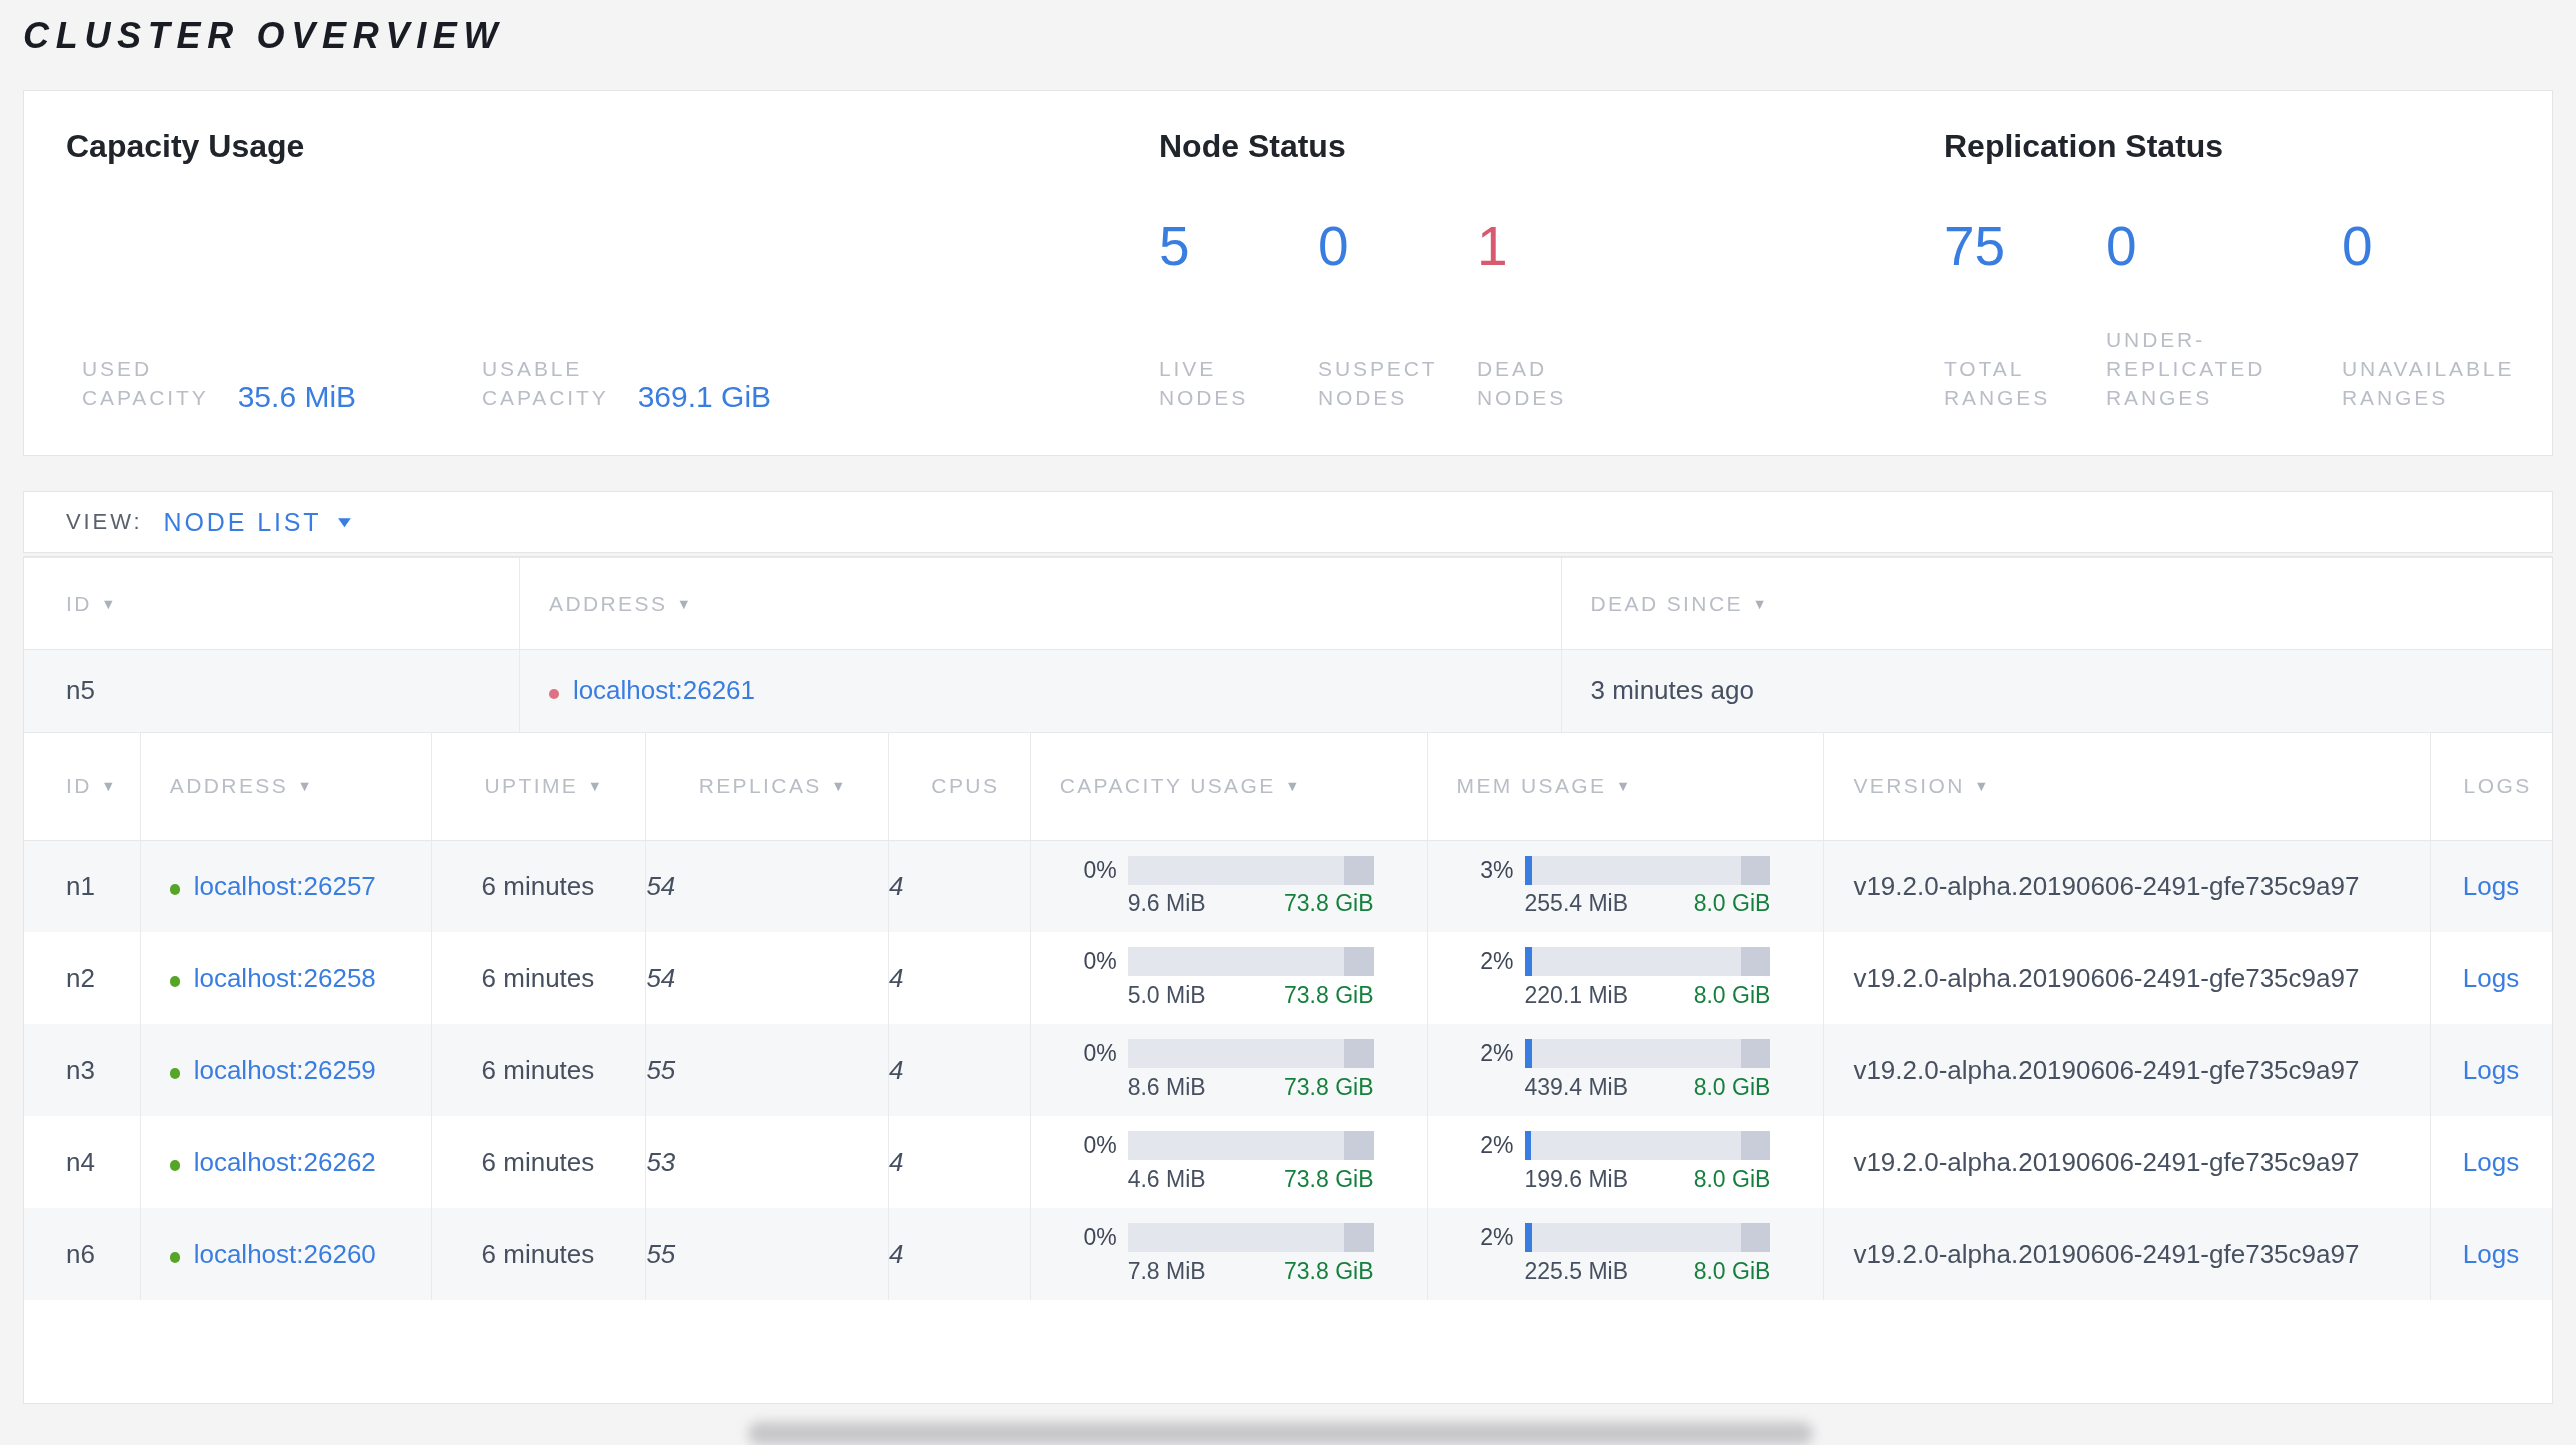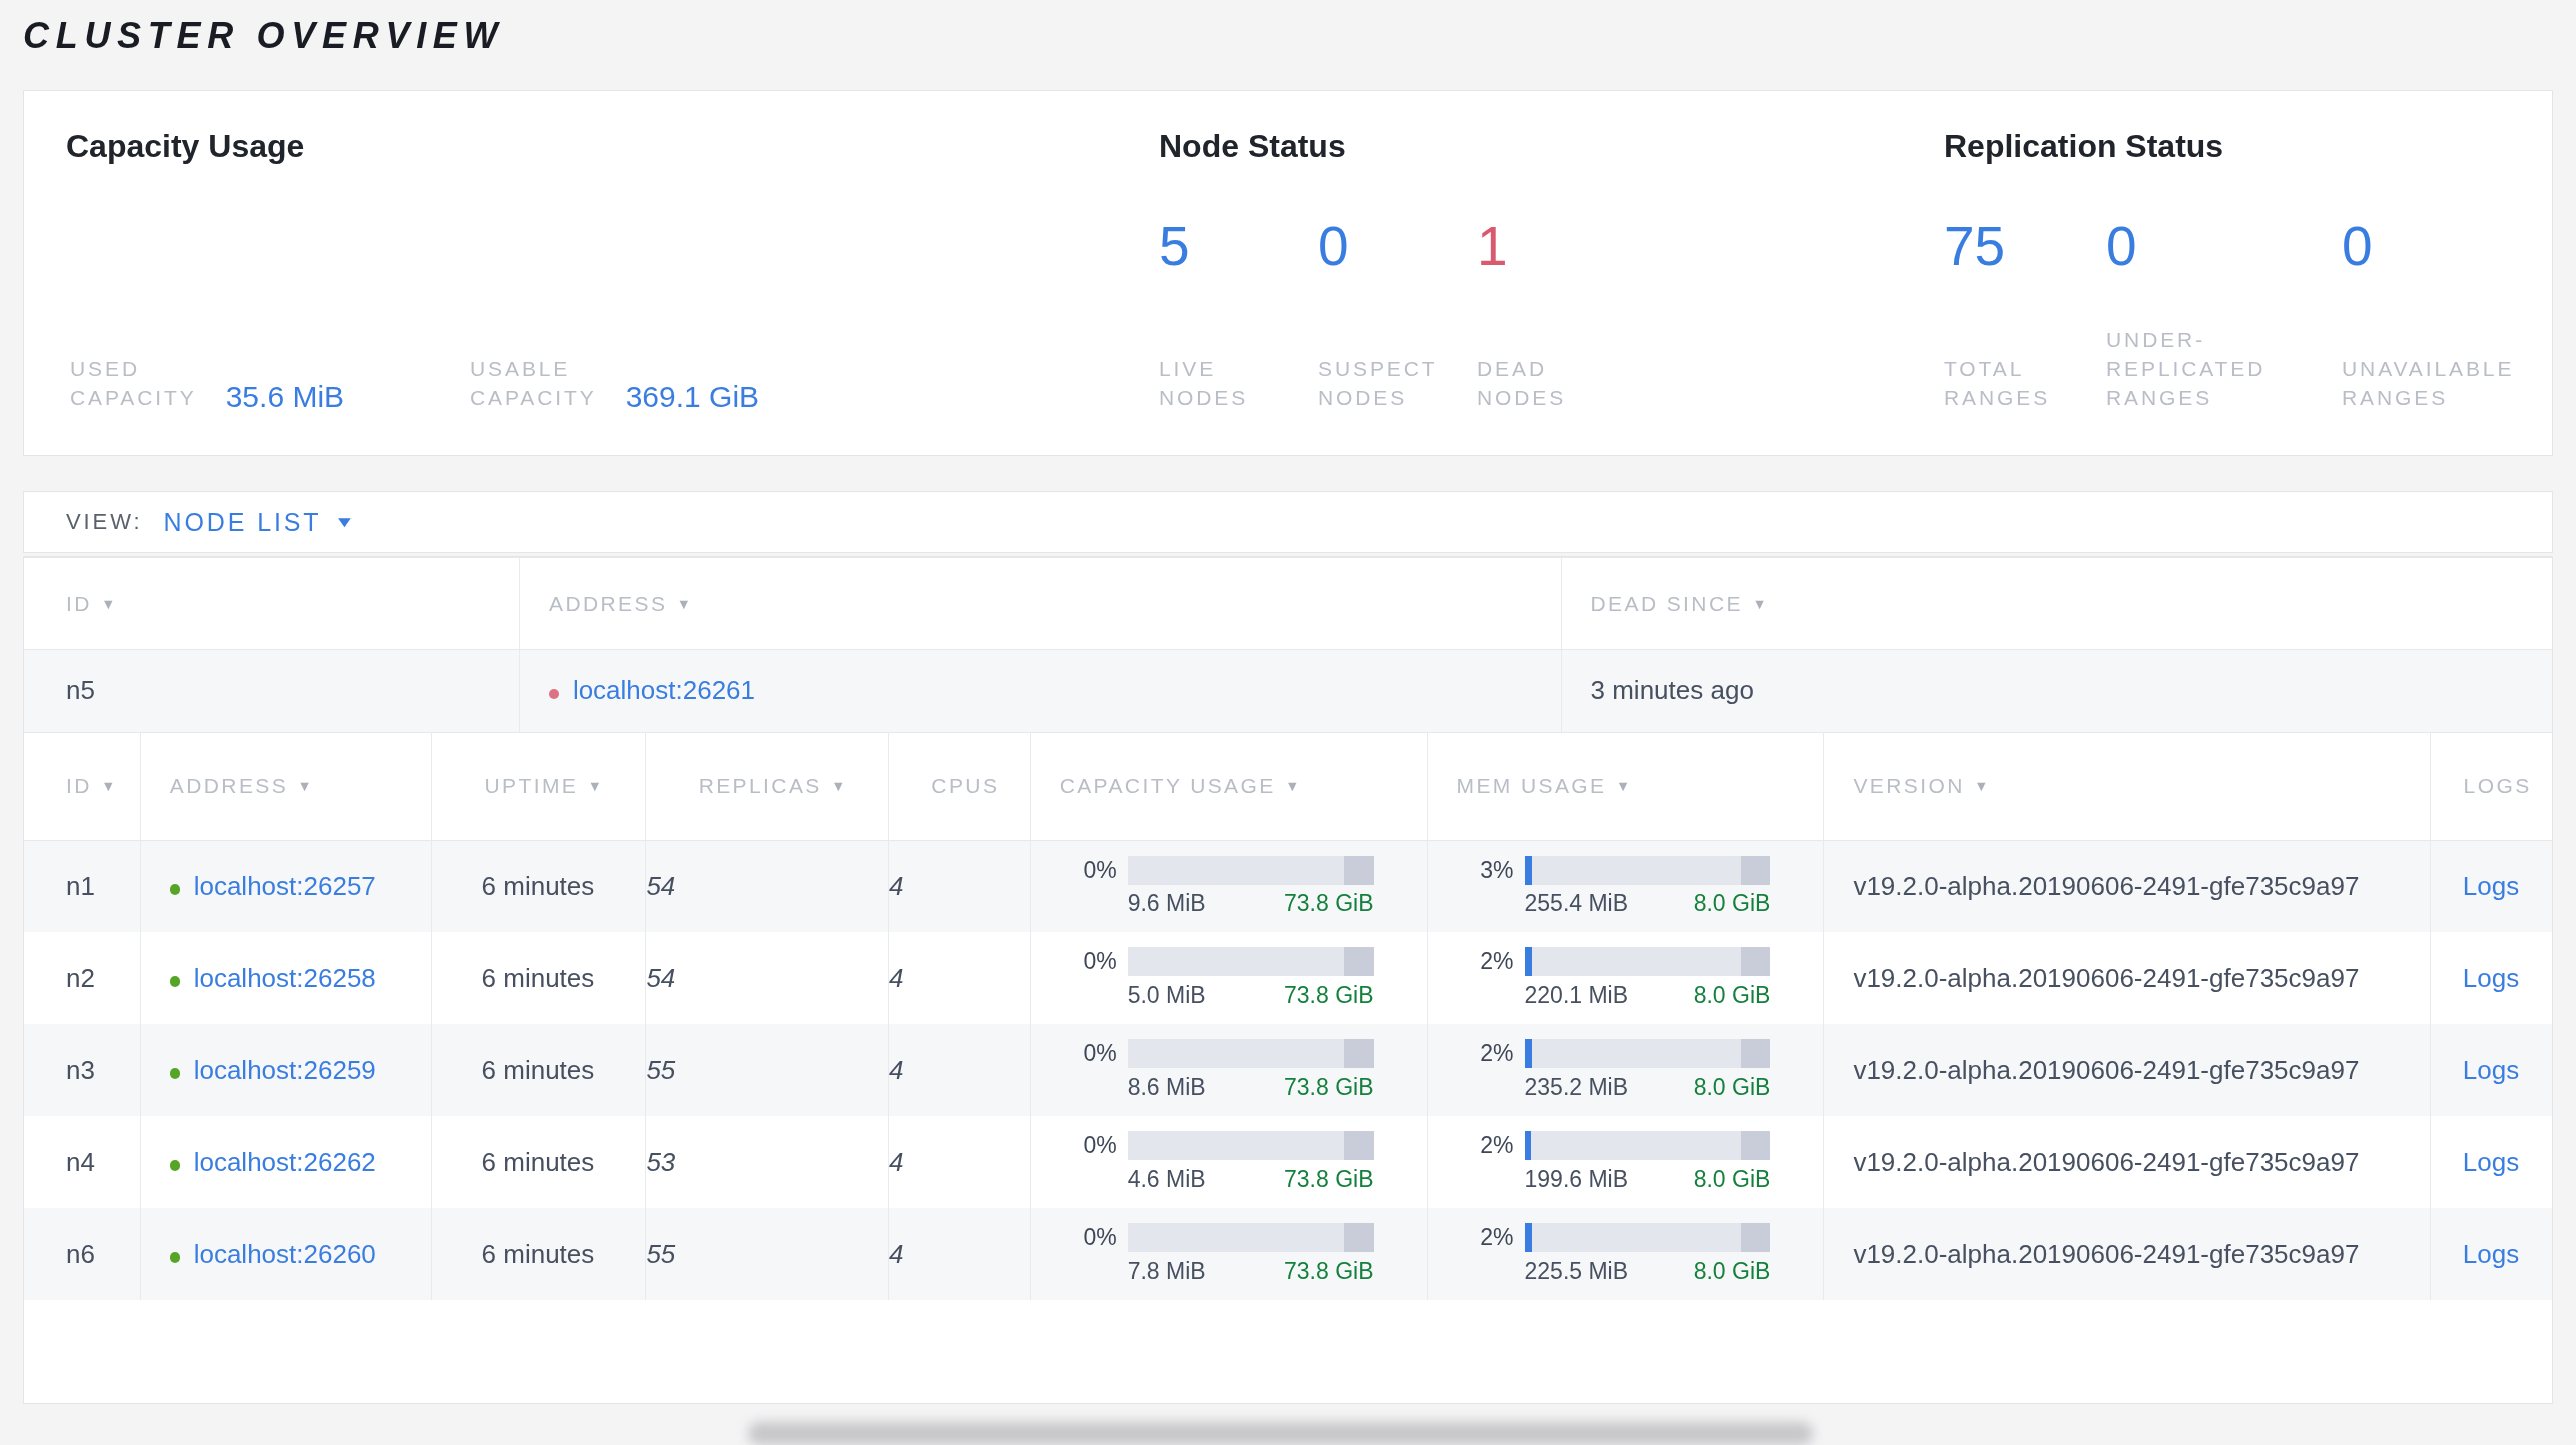--- a/index.html
+++ b/index.html
@@ -35,21 +35,21 @@
   .stat-label span{display:block;}
 
   .cap-pct{font-size:55px;line-height:63px;font-weight:600;color:var(--accent-blue);width:160px;}
   .cap-bar-wrap{margin-top:13.4px;width:634px;}
   .cap-bar{height:32px;background:var(--bar-track);position:relative;}
   .cap-bar .tail{position:absolute;right:0;top:0;bottom:0;width:15%;background:var(--bar-tail);}
   .cap-ticks{position:relative;height:13.4px;margin-top:4.8px;}
   .cap-ticks i{position:absolute;top:1px;width:1.9px;height:11.5px;background:#c9ccd3;}
   .cap-tick-labels{position:relative;height:29px;margin-top:1.9px;font-size:24px;color:#9ba0aa;}
   .cap-tick-labels span{position:absolute;transform:translateX(-50%);white-space:nowrap;}
-  .cap-stats{position:absolute;bottom:5.7px;left:4px;display:flex;}
+  .cap-stats{position:absolute;bottom:5.7px;left:16px;display:flex;}
   .cap-stat{display:flex;align-items:flex-end;}
   .cap-stat.first{width:400px;}
   .cap-value{font-size:30px;color:var(--accent-blue);margin-left:29px;margin-bottom:-1.9px;white-space:nowrap;}
 
   
   .view-bar{margin:35px 23px 0;height:62px;background:#fff;border:1px solid #e5e5e7;
             display:flex;align-items:center;padding-left:42px;}
   .view-label{font-size:22px;letter-spacing:2.9px;color:#5a616c;}
   .view-select{display:flex;align-items:center;margin-left:21px;background:none;border:none;
                padding:0;cursor:pointer;font-family:inherit;font-size:25px;letter-spacing:2.9px;
@@ -340,21 +340,21 @@
           </td>
           <td class="c-usage">
             <div class="usage-row">
               <span class="u-pct">2%</span>
               <div class="u-bar">
                 <div class="u-fill" style="width: 2.9%;"></div>
                 <div class="u-tail"></div>
               </div>
             </div>
             <div class="u-vals">
-              <span class="u-used">235.2 MiB</span>
+              <span class="u-used">439.4 MiB</span>
               <span class="u-total">8.0 GiB</span>
             </div>
           </td>
           <td>v19.2.0-alpha.20190606-2491-gfe735c9a97</td>
           <td class="tc">
             <a>Logs</a>
           </td>
         </tr>
 
         <tr>

